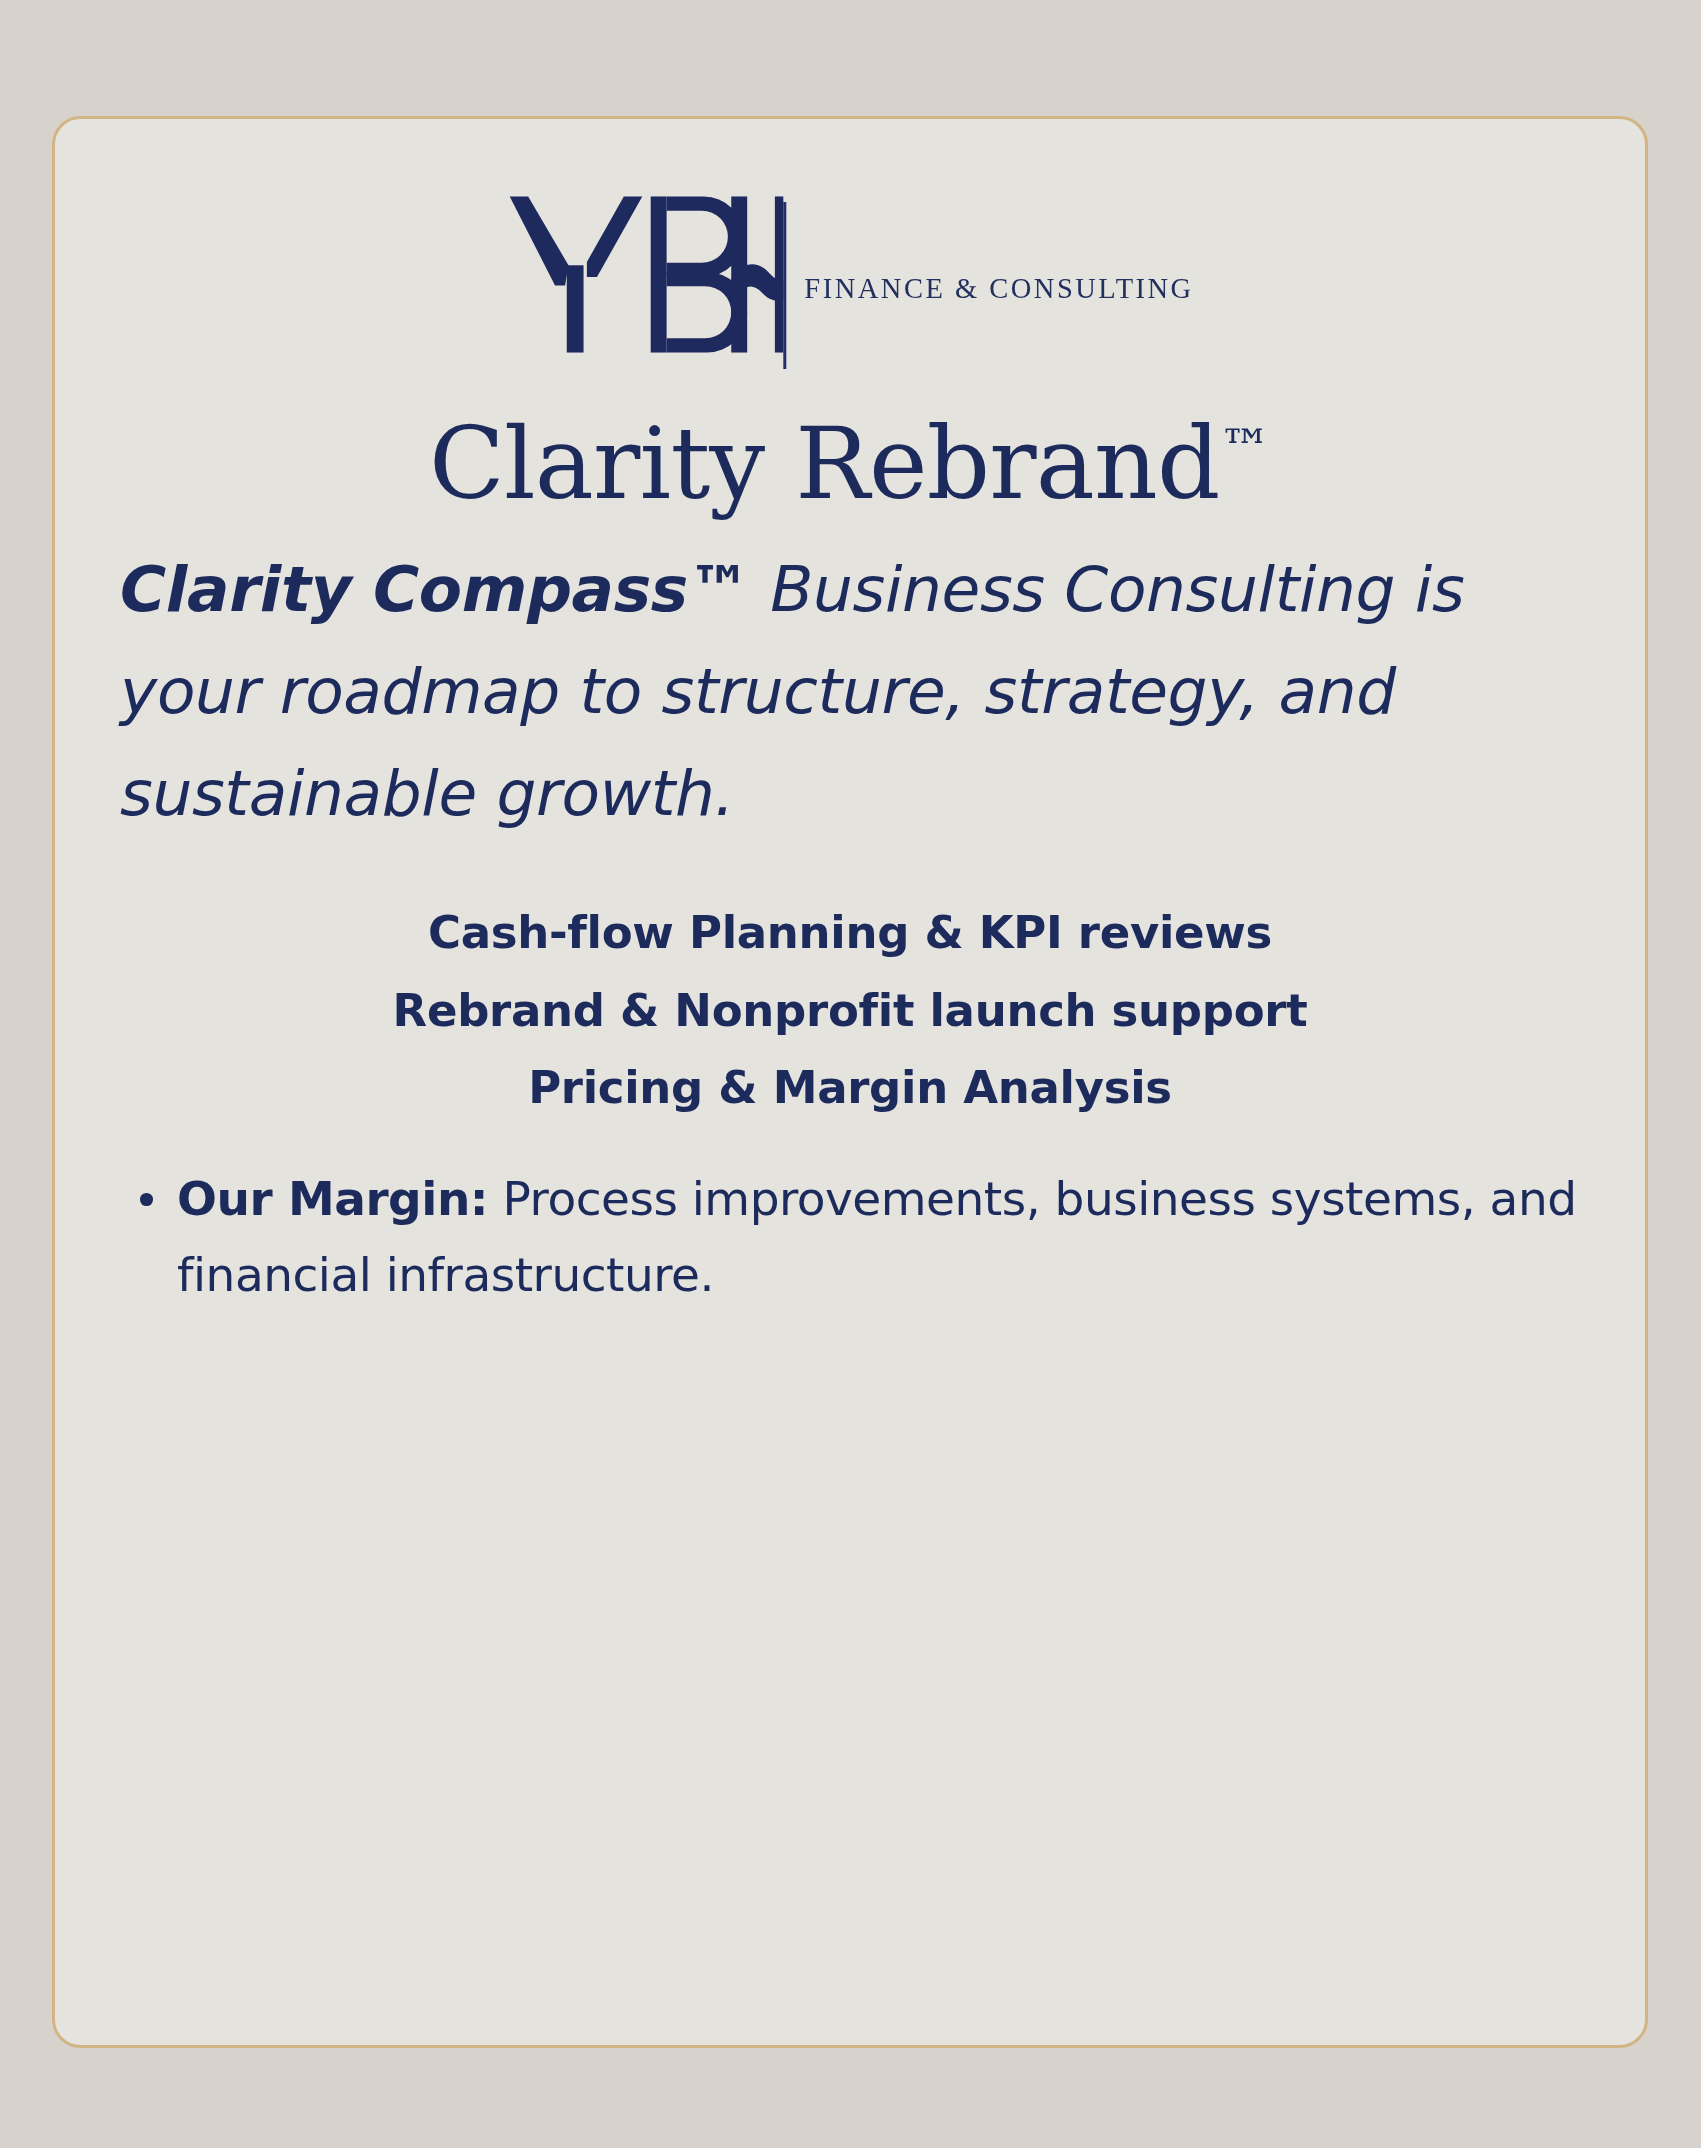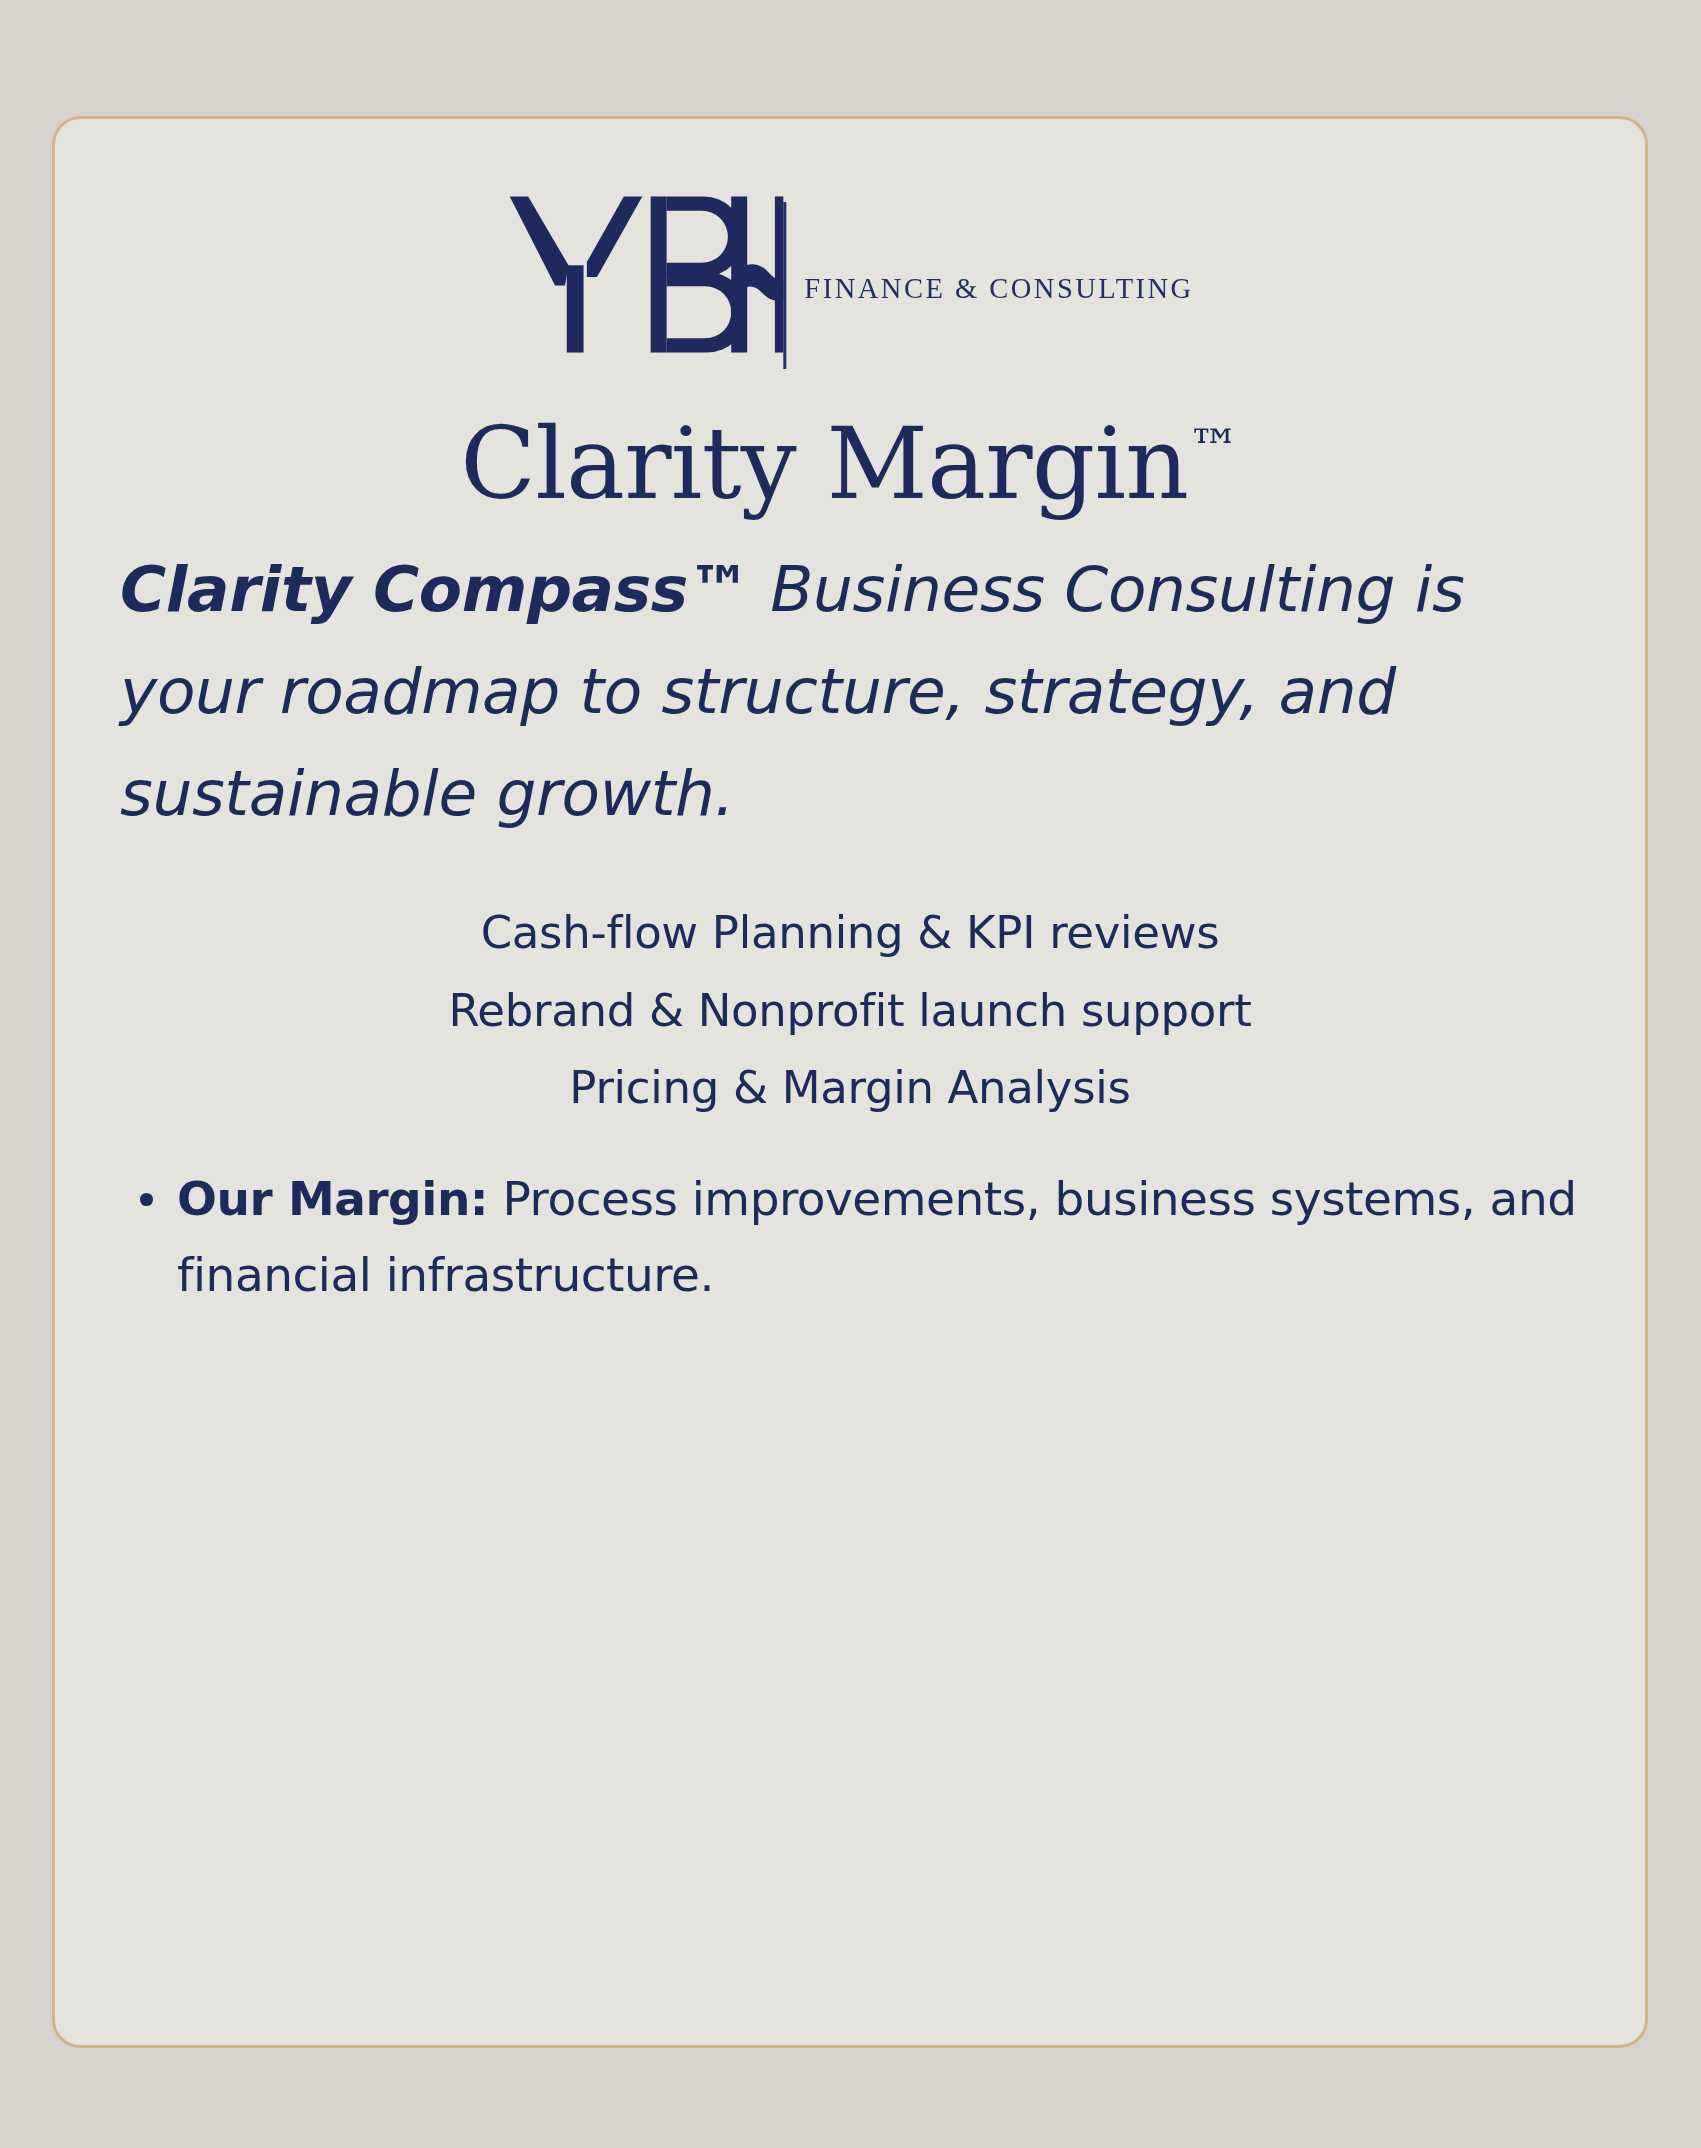--- a/index.html
+++ b/index.html
@@ -127,21 +127,21 @@
   .lede b {
     font-weight: 700;
   }
 
   .headings {
     margin-top: 49px;
     text-align: center;
   }
   .heading-line {
     font-family: "DejaVu Sans", sans-serif;
-    font-weight: 400;
+    font-weight: 700;
     font-size: 45px;
     color: #1c2a5c;
     line-height: 1.72;
     letter-spacing: -0.3px;
   }
 
   .bullets {
     margin: 35px 0 0 0;
     padding: 0;
     list-style: none;
@@ -204,21 +204,21 @@
         <div class="logo-divider"></div>
 
         <div class="logo-tagline-wrap">
           <div class="logo-tagline">FINANCE &amp; CONSULTING</div>
         </div>
 
       </div>
     </div>
 
     <div class="title">
-      <span>Clarity Margin</span><span class="tm">™</span>
+      <span>Clarity Rebrand</span><span class="tm">™</span>
     </div>
 
     <div class="content">
 
       <p class="lede"><b>Clarity Compass™</b><span> Business Consulting is your roadmap to structure, strategy, and sustainable growth.</span></p>
 
       <div class="headings">
         <div class="heading-line">Cash-flow Planning &amp; KPI reviews</div>
         <div class="heading-line">Rebrand &amp; Nonprofit launch support</div>
         <div class="heading-line">Pricing &amp; Margin Analysis</div>

